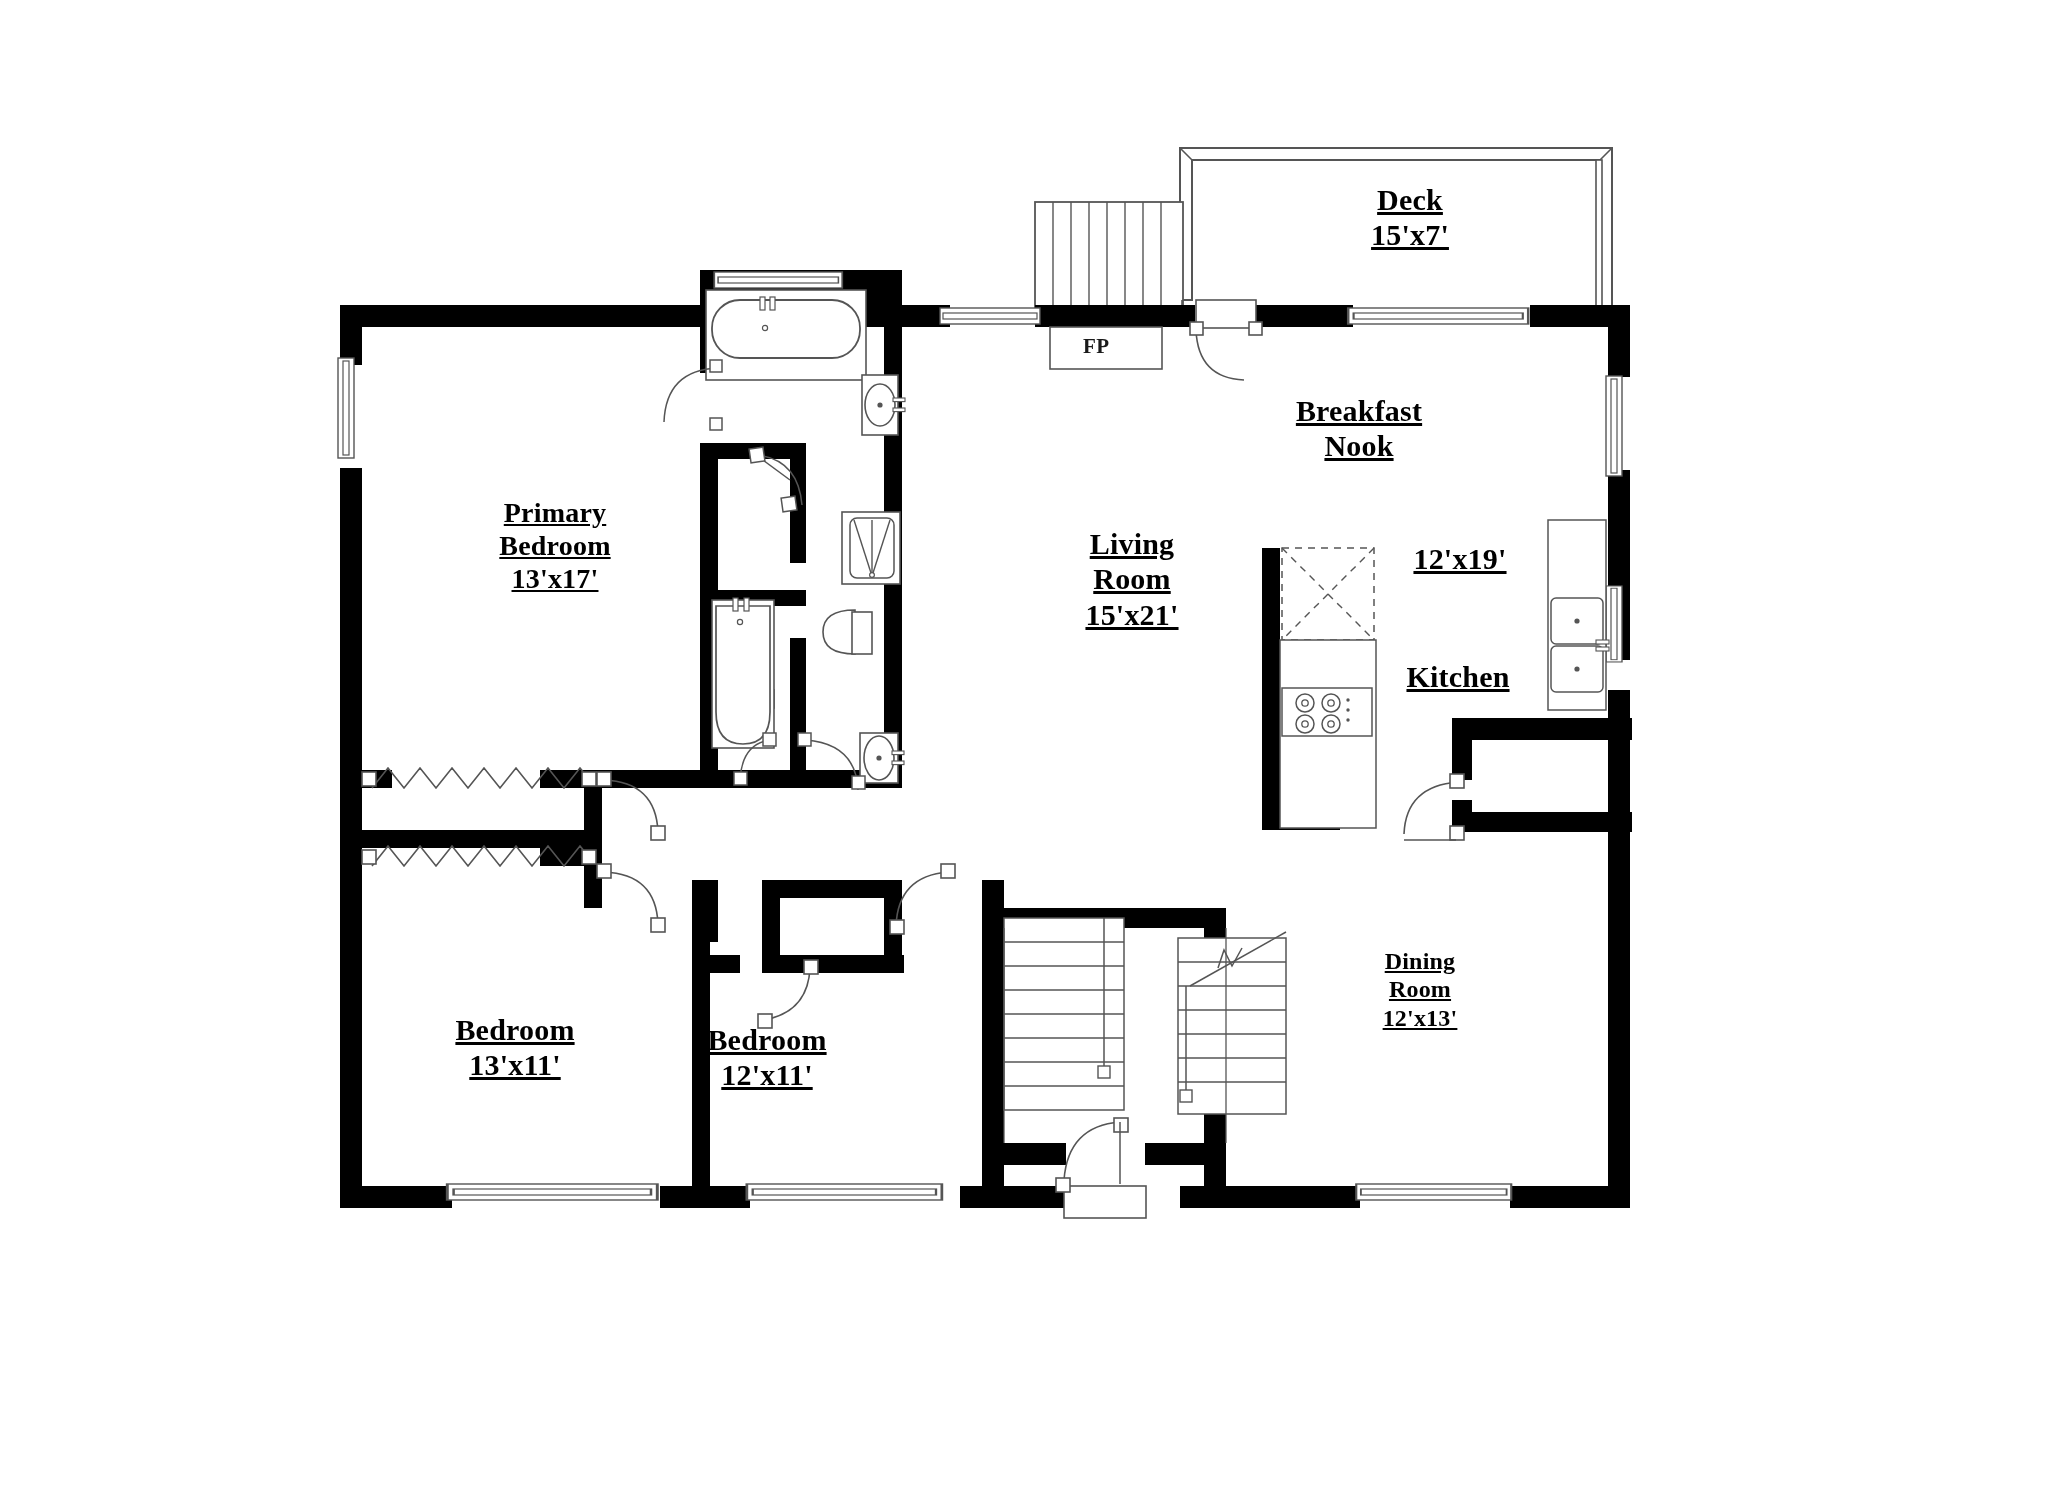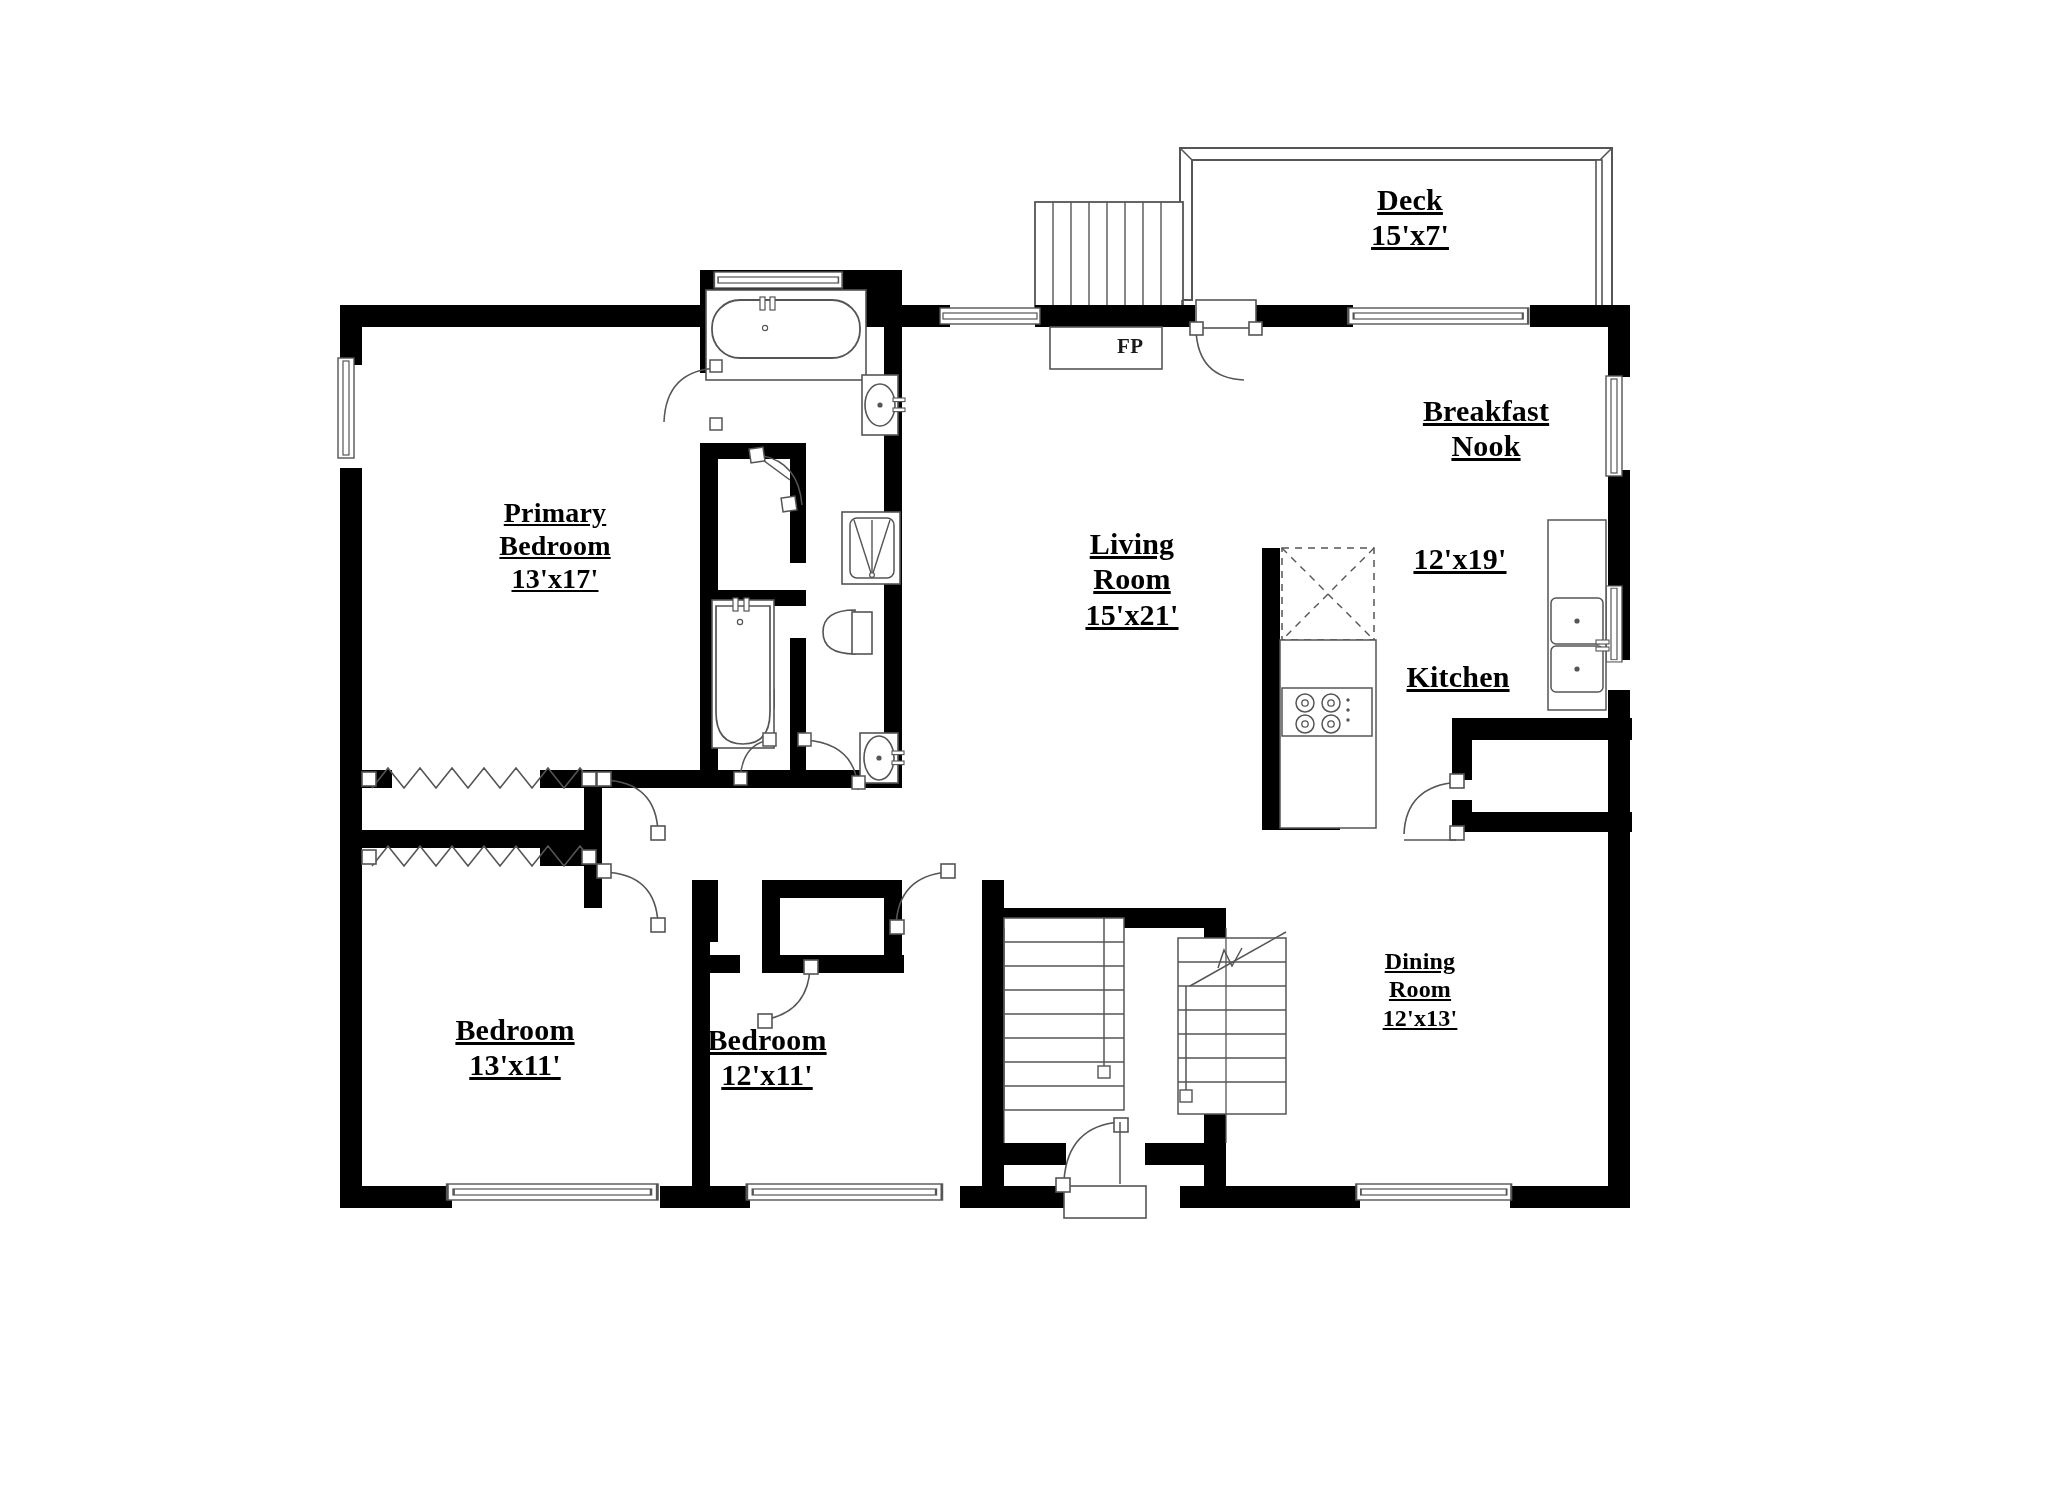--- a/index.html
+++ b/index.html
@@ -40,21 +40,20 @@
   }
   .room-label .rl-name { display: block; }
   .room-label .rl-dims { display: block; }
   .fp-label {
     position: absolute;
     font-family: "Liberation Serif", serif;
     font-weight: bold;
     font-size: 21px;
     color: #1a1a1a;
     letter-spacing: 0.5px;
-    margin-left: 34px;
   }
   .disclaimer {
     position: absolute;
     left: 0;
     top: 1385px;
     width: 2048px;
     text-align: center;
     font-family: "Liberation Serif", serif;
     font-size: 30px;
     color: #111111;
@@ -442,21 +441,21 @@
       <line x1="1004" y1="928" x2="1004" y2="1143"></line>
       <line x1="1226" y1="928" x2="1226" y2="1143"></line>
     </g>
   </svg>
 
   <div class="room-label" style="left:1300px; top:182px; width:220px; font-size:30px;">
     <span class="rl-name">Deck</span>
     <span class="rl-dims">15'x7'</span>
   </div>
 
-  <div class="room-label" style="left:1366px; top:393px; width:240px; font-size:30px;">
+  <div class="room-label" style="left:1239px; top:393px; width:240px; font-size:30px;">
     <span class="rl-name">Breakfast</span>
     <span class="rl-name">Nook</span>
   </div>
 
   <div class="room-label" style="left:1360px; top:541px; width:200px; font-size:30px;">
     <span class="rl-dims">12'x19'</span>
   </div>
 
   <div class="room-label" style="left:1358px; top:659px; width:200px; font-size:30px;">
     <span class="rl-name">Kitchen</span>

